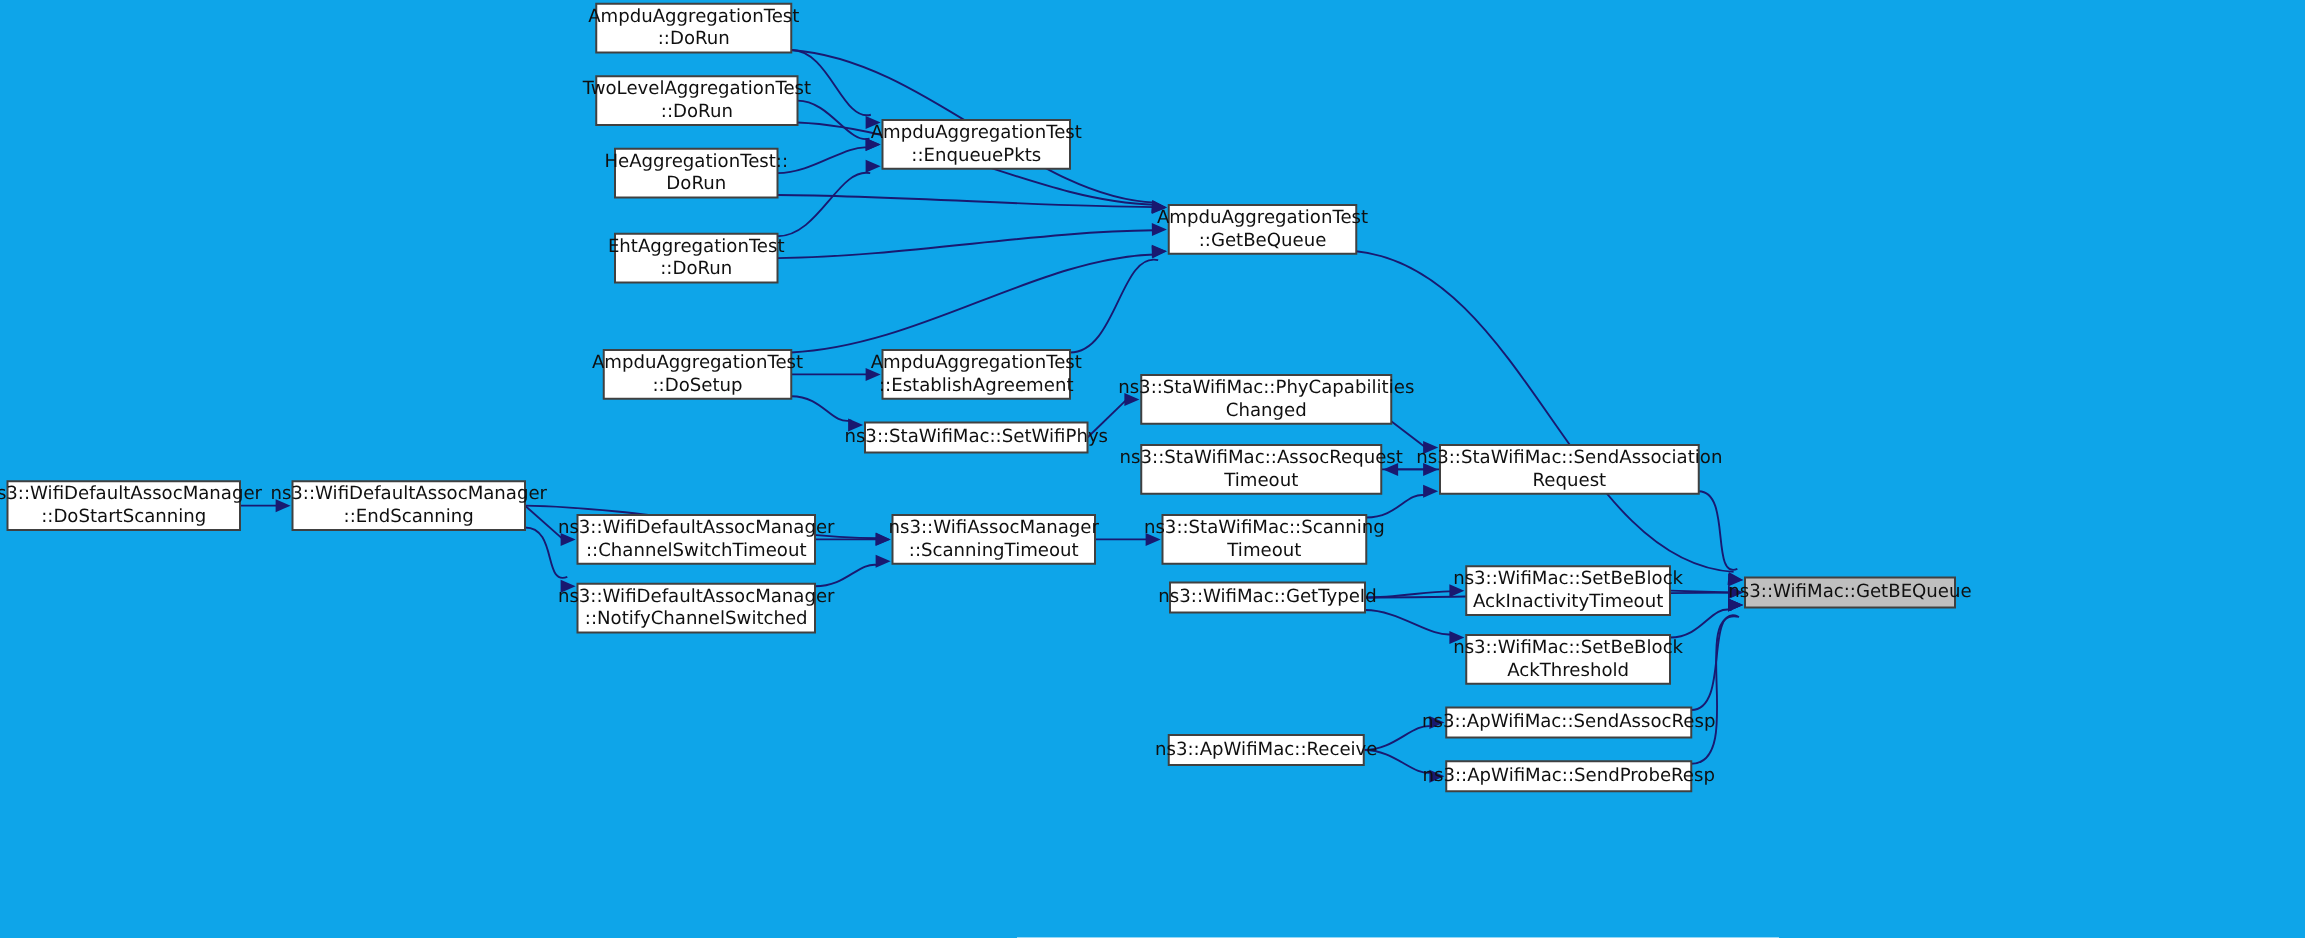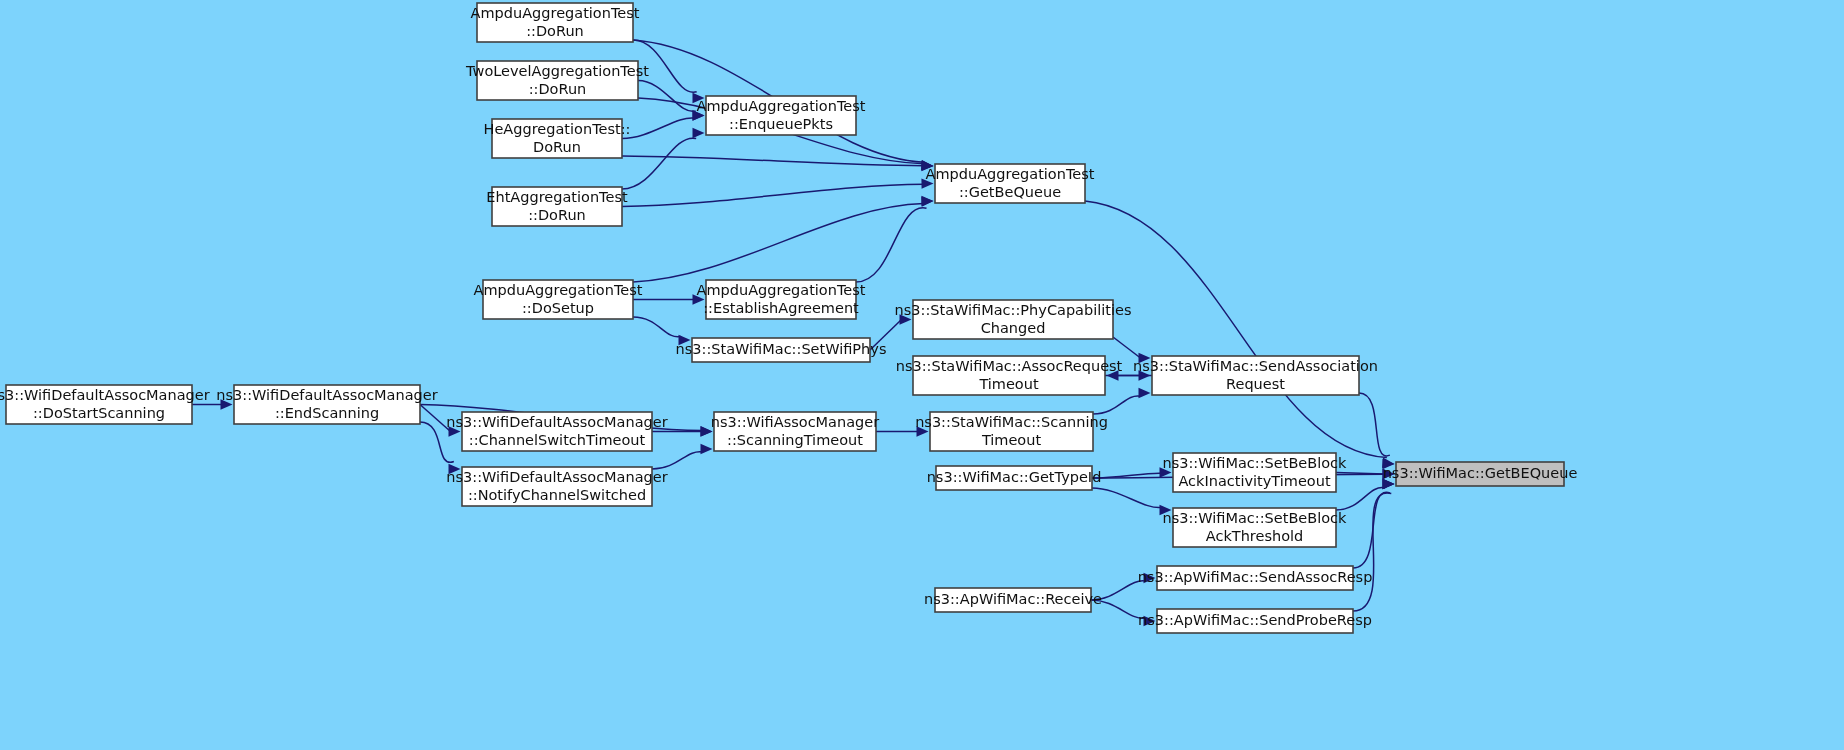--- a/index.html
+++ b/index.html
@@ -4,21 +4,21 @@
 <style>
   html, body {
     margin: 0;
     padding: 0;
     background: #ffffff;
   }
   #graph-root {
     position: relative;
     width: 1844px;
     height: 750px;
-    background: #7dd3fc;
+    background: #0ea5e9;
     font-family: "DejaVu Sans", "Liberation Sans", sans-serif;
     overflow: hidden;
   }
   svg#callgraph {
     display: block;
     width: 1844px;
     height: 750px;
   }
   .node-rect {
     fill: #ffffff;

